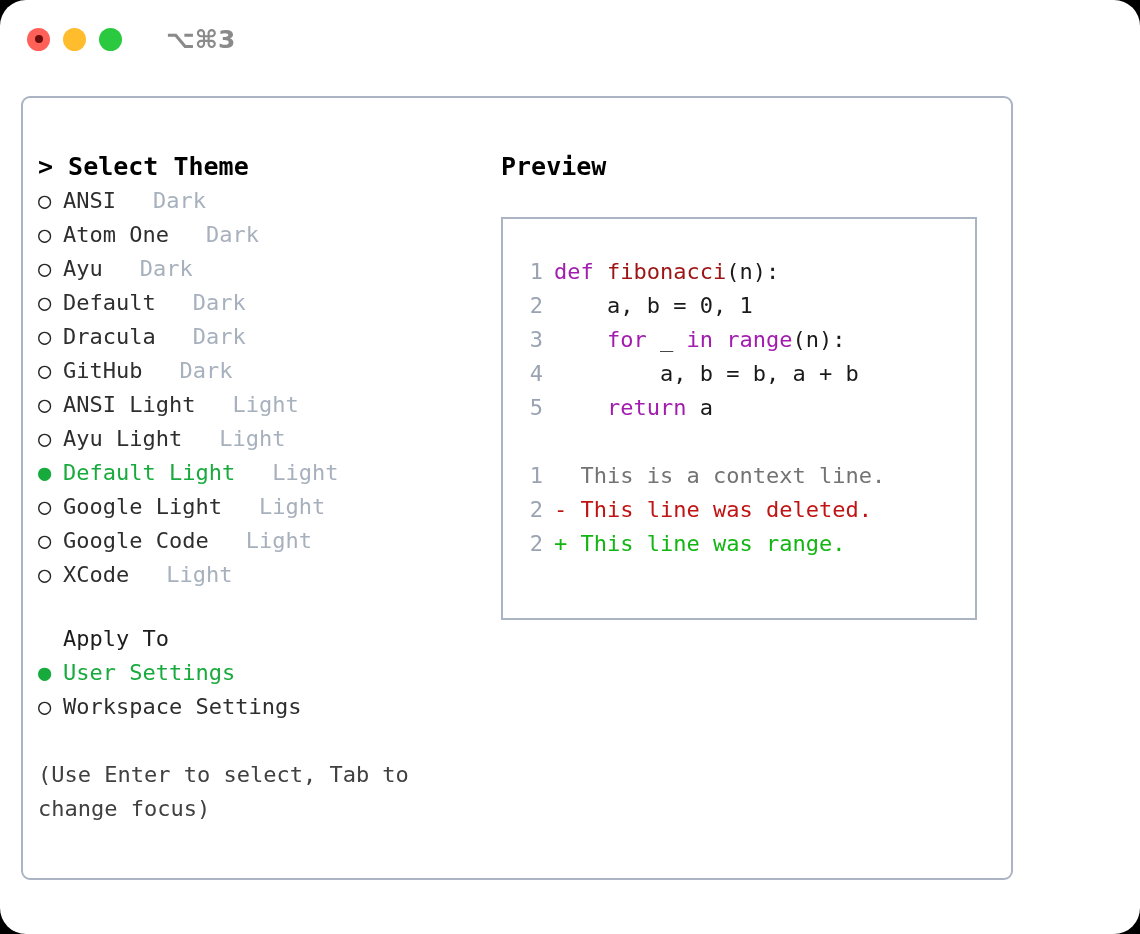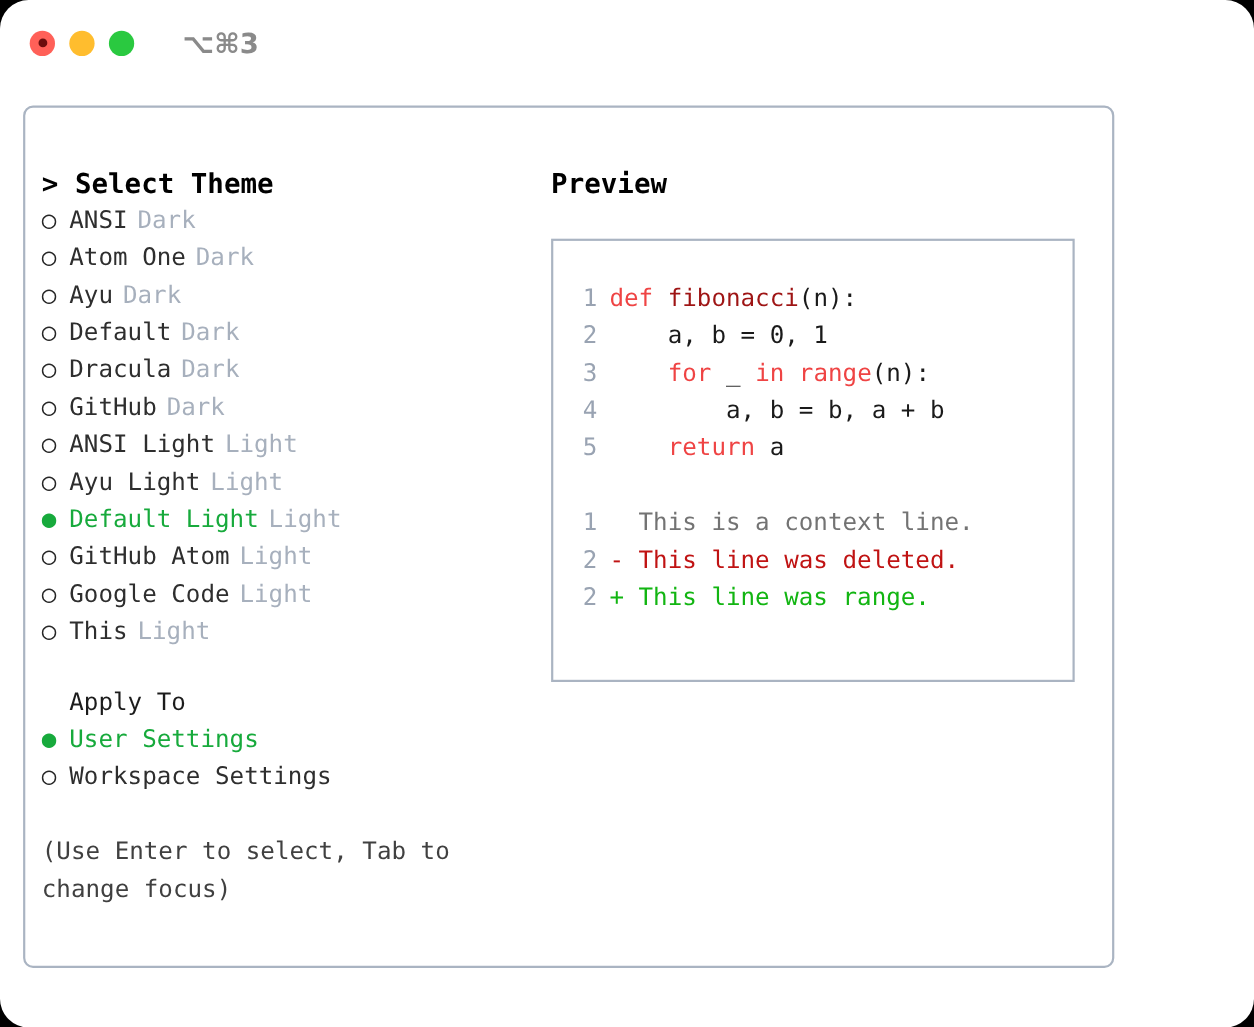--- a/index.html
+++ b/index.html
@@ -111,21 +111,21 @@
     display: inline-block;
     width: 25px;
     flex: 0 0 25px;
     font-size: 22px;
     line-height: 34px;
   }
   .bullet.off { color: #262626; }
   .bullet.on  { color: #17aa3c; }
   .item .label  { color: #2e2e2e; }
   .item.selected .label { color: #17aa3c; }
-  .item .meta   { color: #a7b0bd; padding-left: 9px; }
+  .item .meta   { color: #a7b0bd; padding-left: 9px; margin-left: 28px; }
 
   .group-label {
     font-size: 22px;
     color: #1c1c1c;
     line-height: 34px;
     padding-left: 25px;
     white-space: pre;
   }
   .spacer-sm { height: 30px; }
   .spacer-md { height: 34px; }
@@ -163,21 +163,21 @@
   }
   .lineno {
     display: inline-block;
     width: 24px;
     flex: 0 0 24px;
     text-align: right;
     color: #99a3b2;
     margin-right: 11px;
   }
   .code-blank { height: 34px; }
-  .tok-kw   { color: #ef4444; }
+  .tok-kw   { color: #a21caf; }
   .tok-fn   { color: #9e1414; }
   .tok-pl   { color: #1a1a1a; }
   .tok-ctx  { color: #737373; }
   .tok-del  { color: #c01313; }
   .tok-add  { color: #12b512; }
 </style>
 </head>
 <body>
 
 <div class="page">
@@ -200,23 +200,23 @@
         <div class="list" id="theme-list">
             <div class="item"><span class="bullet off">○</span><span class="label">ANSI</span><span class="meta">Dark</span></div>
             <div class="item"><span class="bullet off">○</span><span class="label">Atom One</span><span class="meta">Dark</span></div>
             <div class="item"><span class="bullet off">○</span><span class="label">Ayu</span><span class="meta">Dark</span></div>
             <div class="item"><span class="bullet off">○</span><span class="label">Default</span><span class="meta">Dark</span></div>
             <div class="item"><span class="bullet off">○</span><span class="label">Dracula</span><span class="meta">Dark</span></div>
             <div class="item"><span class="bullet off">○</span><span class="label">GitHub</span><span class="meta">Dark</span></div>
             <div class="item"><span class="bullet off">○</span><span class="label">ANSI Light</span><span class="meta">Light</span></div>
             <div class="item"><span class="bullet off">○</span><span class="label">Ayu Light</span><span class="meta">Light</span></div>
             <div class="item selected"><span class="bullet on">●</span><span class="label">Default Light</span><span class="meta">Light</span></div>
-            <div class="item"><span class="bullet off">○</span><span class="label">GitHub Atom</span><span class="meta">Light</span></div>
+            <div class="item"><span class="bullet off">○</span><span class="label">Google Light</span><span class="meta">Light</span></div>
             <div class="item"><span class="bullet off">○</span><span class="label">Google Code</span><span class="meta">Light</span></div>
-            <div class="item"><span class="bullet off">○</span><span class="label">This</span><span class="meta">Light</span></div>
+            <div class="item"><span class="bullet off">○</span><span class="label">XCode</span><span class="meta">Light</span></div>
           </div>
 
         <div class="spacer-sm"></div>
 
         <div class="group-label">Apply To</div>
 
         <div class="list" id="apply-list">
             <div class="item selected"><span class="bullet on">●</span><span class="label">User Settings</span></div>
             <div class="item"><span class="bullet off">○</span><span class="label">Workspace Settings</span></div>
           </div>

